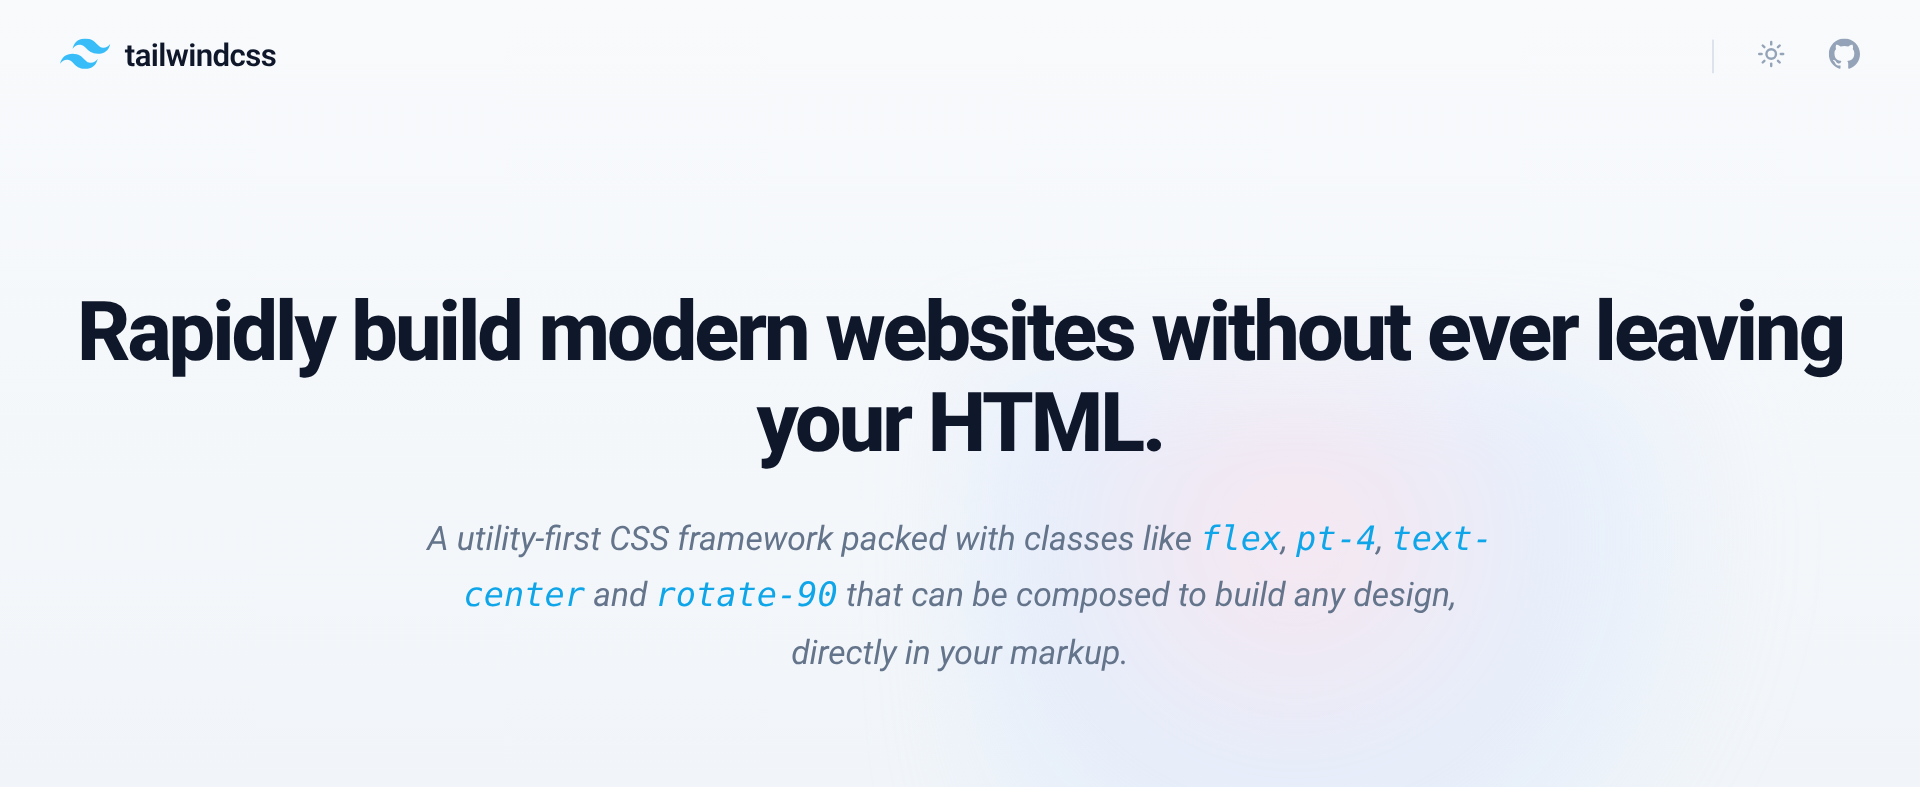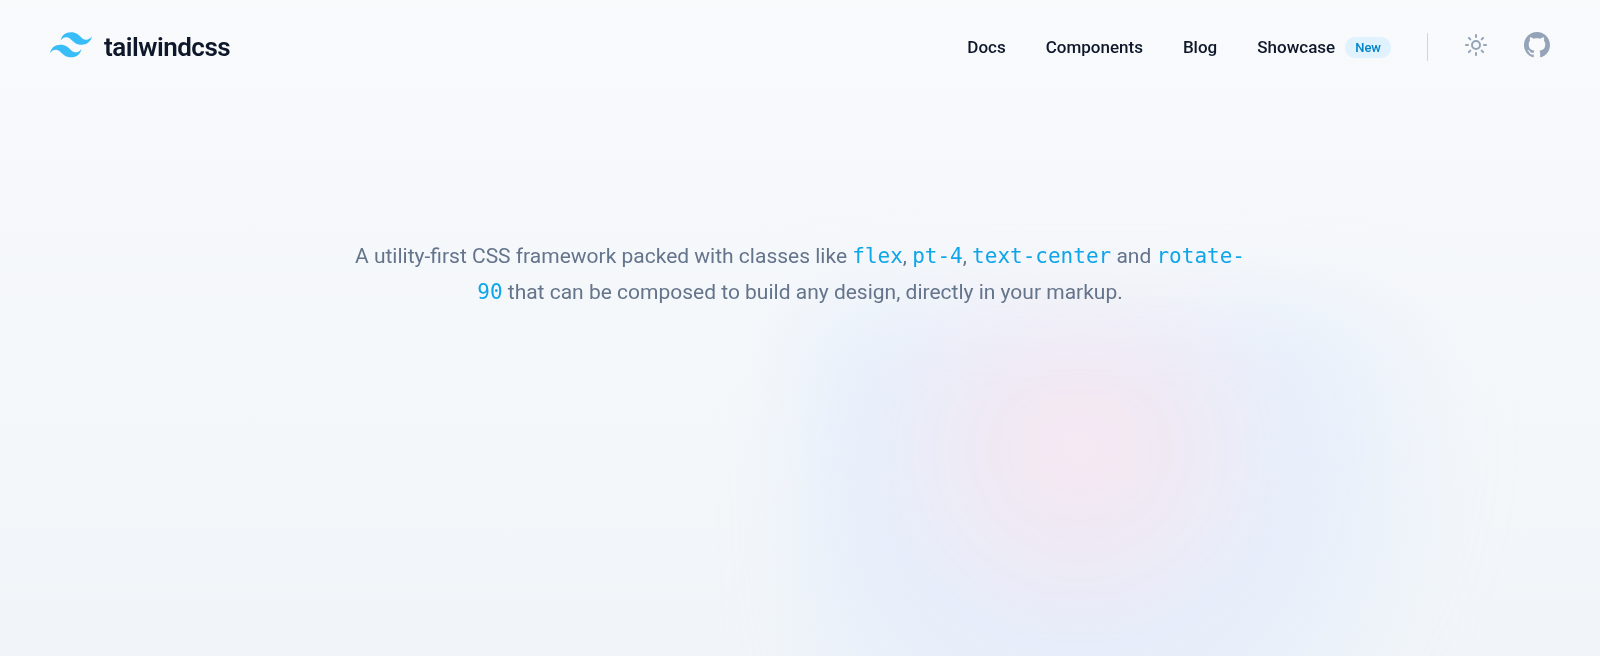--- a/index.html
+++ b/index.html
@@ -93,25 +93,26 @@
     }
     .hero-title {
       font-size: 69px;
       font-weight: 800;
       color: #0f172a;
       letter-spacing: -2.5px;
       line-height: 1.1;
       margin-bottom: 34px;
     }
     .hero-desc {
-      font-size: 21px;
+      font-size: 28px;
       color: #64748b;
       line-height: 1.7;
       max-width: 900px;
       margin: 0 auto;
+      font-style: italic;
     }
     .code-class {
       font-family: ui-monospace, SFMono-Regular, Menlo, Monaco, Consolas, monospace;
       color: #0ea5e9;
       font-weight: 500;
     }
     .cta-row {
       display: flex;
       justify-content: center;
       gap: 20px;
@@ -164,35 +165,20 @@
   <div class="logo">
     <span>
       <svg width="42" height="26" viewBox="0 0 54 33" fill="none">
         <path fill="#38bdf8" d="M27 0C19.8 0 15.3 3.6 13.5 10.8C16.2 7.2 19.35 5.85 22.95 6.75C25.004 7.263 26.472 8.754 28.097 10.403C30.744 13.09 33.808 16.2 40.5 16.2C47.7 16.2 52.2 12.6 54 5.4C51.3 9 48.15 10.35 44.55 9.45C42.496 8.937 41.028 7.446 39.403 5.797C36.756 3.11 33.692 0 27 0ZM13.5 16.2C6.3 16.2 1.8 19.8 0 27C2.7 23.4 5.85 22.05 9.45 22.95C11.504 23.464 12.972 24.954 14.597 26.603C17.244 29.29 20.308 32.4 27 32.4C34.2 32.4 38.7 28.8 40.5 21.6C37.8 25.2 34.65 26.55 31.05 25.65C28.996 25.137 27.528 23.646 25.903 21.997C23.256 19.31 20.192 16.2 13.5 16.2Z"></path>
       </svg>
     </span>
     <span class="logo-text">tailwindcss</span>
   </div>
 
   <nav class="nav">
-    <div class="nav-links">
-      <a class="nav-link">
-        <span>Docs</span>
-      </a>
-      <a class="nav-link">
-        <span>Components</span>
-      </a>
-      <a class="nav-link">
-        <span>Blog</span>
-      </a>
-      <a class="nav-link">
-        <span>Showcase</span>
-        <span class="badge">New</span>
-      </a>
-    </div>
     <div class="divider"></div>
     <div class="icon-btn">
       <span>
         <svg width="24" height="24" viewBox="0 0 24 24" fill="none" stroke="#94a3b8" stroke-width="2" stroke-linecap="round">
           <circle cx="12" cy="12" r="4"></circle>
           <line x1="12" y1="2" x2="12" y2="4"></line>
           <line x1="12" y1="20" x2="12" y2="22"></line>
           <line x1="4.93" y1="4.93" x2="6.34" y2="6.34"></line>
           <line x1="17.66" y1="17.66" x2="19.07" y2="19.07"></line>
           <line x1="2" y1="12" x2="4" y2="12"></line>
@@ -206,16 +192,17 @@
       <span>
         <svg width="26" height="26" viewBox="0 0 24 24" fill="#94a3b8">
           <path d="M12 0C5.37 0 0 5.37 0 12c0 5.3 3.438 9.8 8.205 11.385.6.113.82-.258.82-.577 0-.285-.01-1.04-.015-2.04-3.338.724-4.042-1.61-4.042-1.61-.546-1.385-1.335-1.755-1.335-1.755-1.087-.744.084-.729.084-.729 1.205.084 1.838 1.236 1.838 1.236 1.07 1.835 2.809 1.305 3.495.998.108-.776.417-1.305.76-1.605-2.665-.3-5.466-1.332-5.466-5.93 0-1.31.465-2.38 1.235-3.22-.135-.303-.54-1.523.105-3.176 0 0 1.005-.322 3.3 1.23.96-.267 1.98-.399 3-.405 1.02.006 2.04.138 3 .405 2.28-1.552 3.285-1.23 3.285-1.23.645 1.653.24 2.873.12 3.176.765.84 1.23 1.91 1.23 3.22 0 4.61-2.805 5.625-5.475 5.92.42.36.81 1.096.81 2.22 0 1.606-.015 2.896-.015 3.286 0 .315.21.69.825.57C20.565 21.795 24 17.295 24 12c0-6.63-5.37-12-12-12"></path>
         </svg>
       </span>
     </div>
   </nav>
 </header>
 
 <main class="hero">
+  <h1 class="hero-title">Rapidly build modern websites without ever leaving your HTML.</h1>
   <p class="hero-desc">
     <span>A utility-first CSS framework packed with classes like </span><span class="code-class">flex</span><span>, </span><span class="code-class">pt-4</span><span>, </span><span class="code-class">text-center</span><span> and </span><span class="code-class">rotate-90</span><span> that can be composed to build any design, directly in your markup.</span>
   </p>
 </main>
 
 </body></html>

